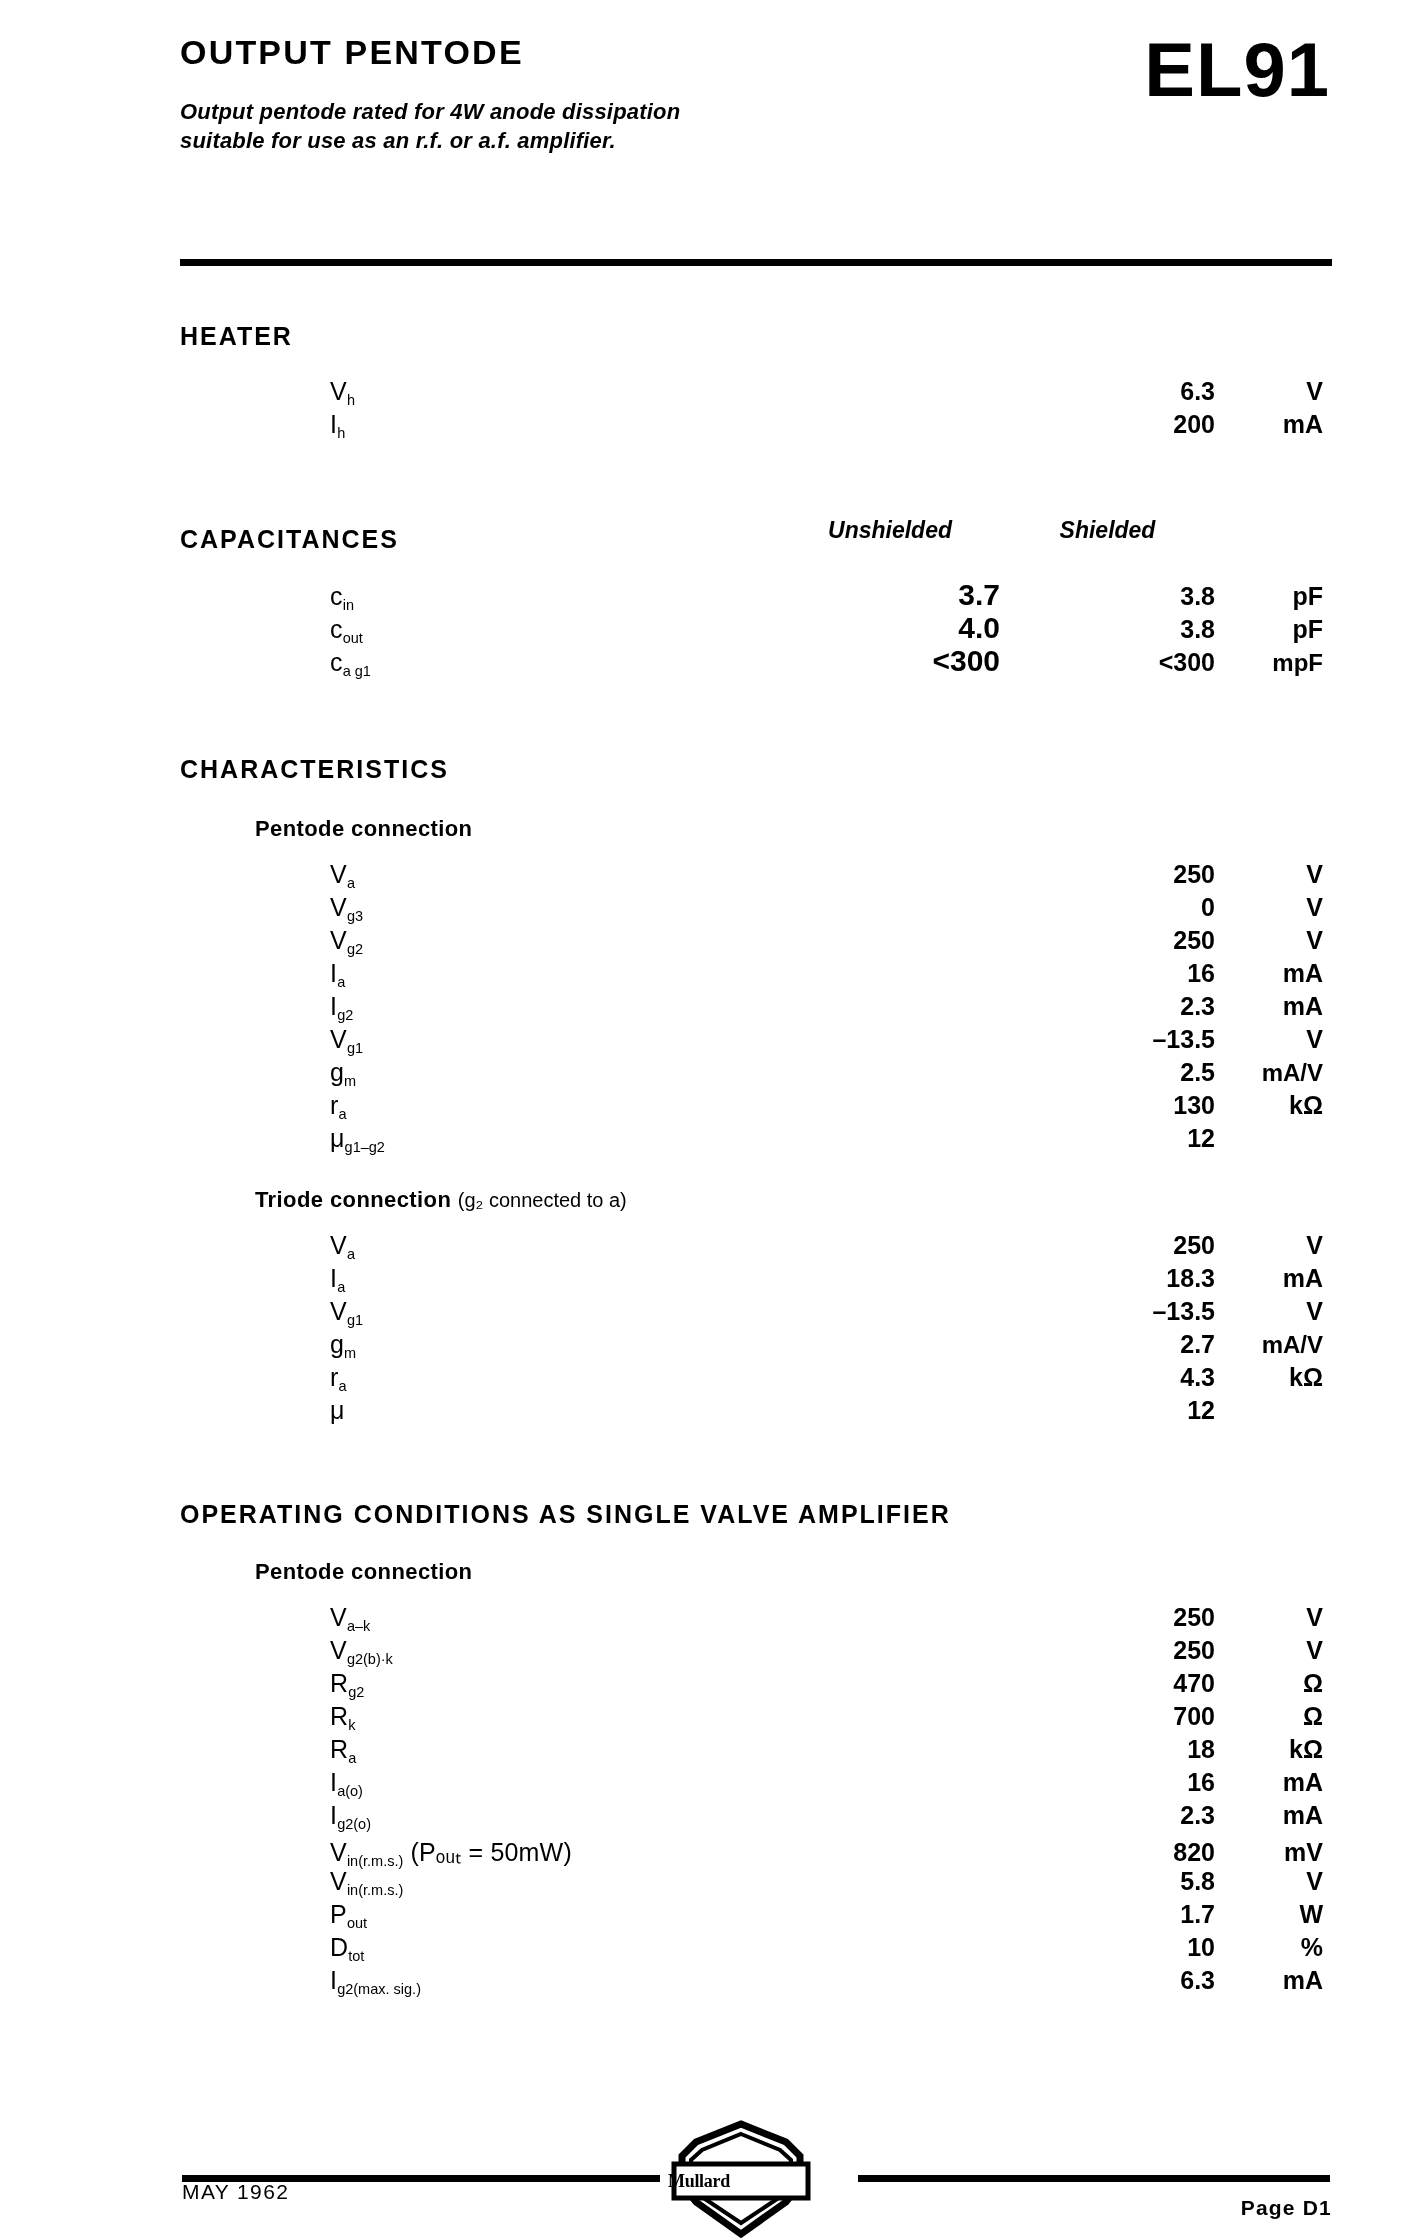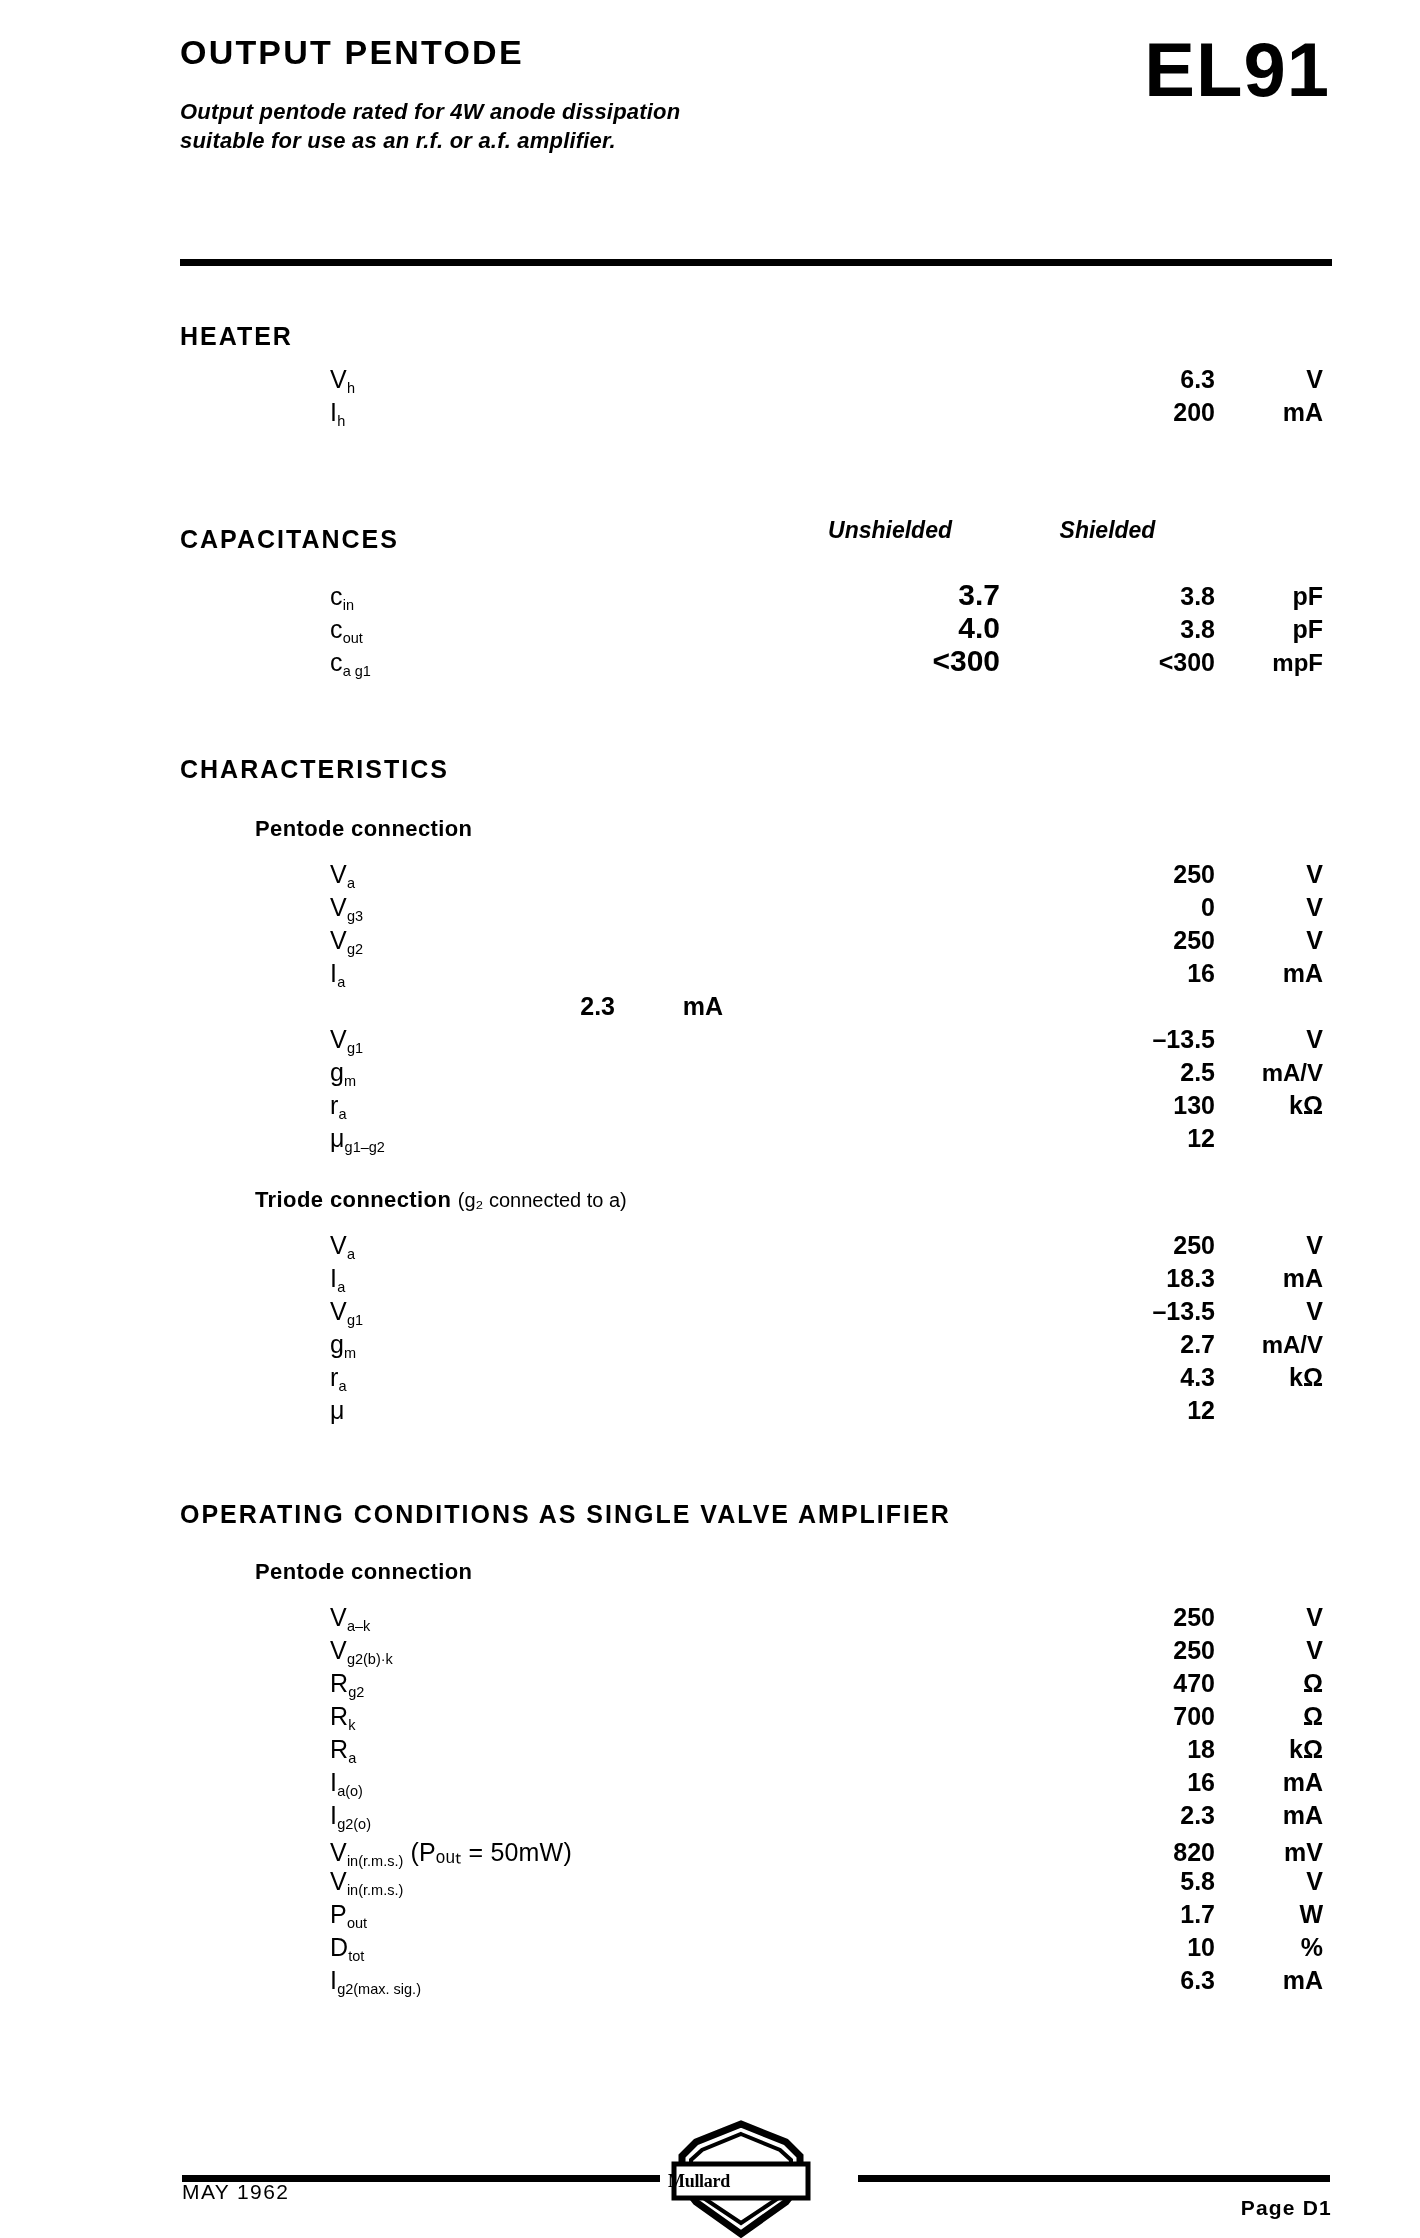--- a/index.html
+++ b/index.html
@@ -84,21 +84,21 @@
     margin-left: 75px;
   }
   .sub-title .normal {
     font-weight: normal;
     font-size: 20px;
     letter-spacing: 0;
   }
 
   
   .rows {
-    margin-top: 14px;
+    margin-top: 26px;
   }
   .prow {
     display: flex;
     align-items: baseline;
     height: 33px;
   }
   .prow .sym {
     width: 600px;
     padding-left: 150px;
     box-sizing: border-box;
@@ -308,20 +308,21 @@
             <div class="col-b">250</div>
             <div class="unit">V</div>
           </div>
           <div class="prow">
             <div class="sym"><span class="tiny">I<sub>a</sub></span></div>
             <div class="col-a"></div>
             <div class="col-b">16</div>
             <div class="unit">mA</div>
           </div>
           <div class="prow">
+            <div class="sym"><span class="tiny">I<sub>g2</sub></span></div>
             <div class="col-a"></div>
             <div class="col-b">2.3</div>
             <div class="unit">mA</div>
           </div>
           <div class="prow">
             <div class="sym"><span class="tiny">V<sub>g1</sub></span></div>
             <div class="col-a"></div>
             <div class="col-b">–13.5</div>
             <div class="unit">V</div>
           </div>

